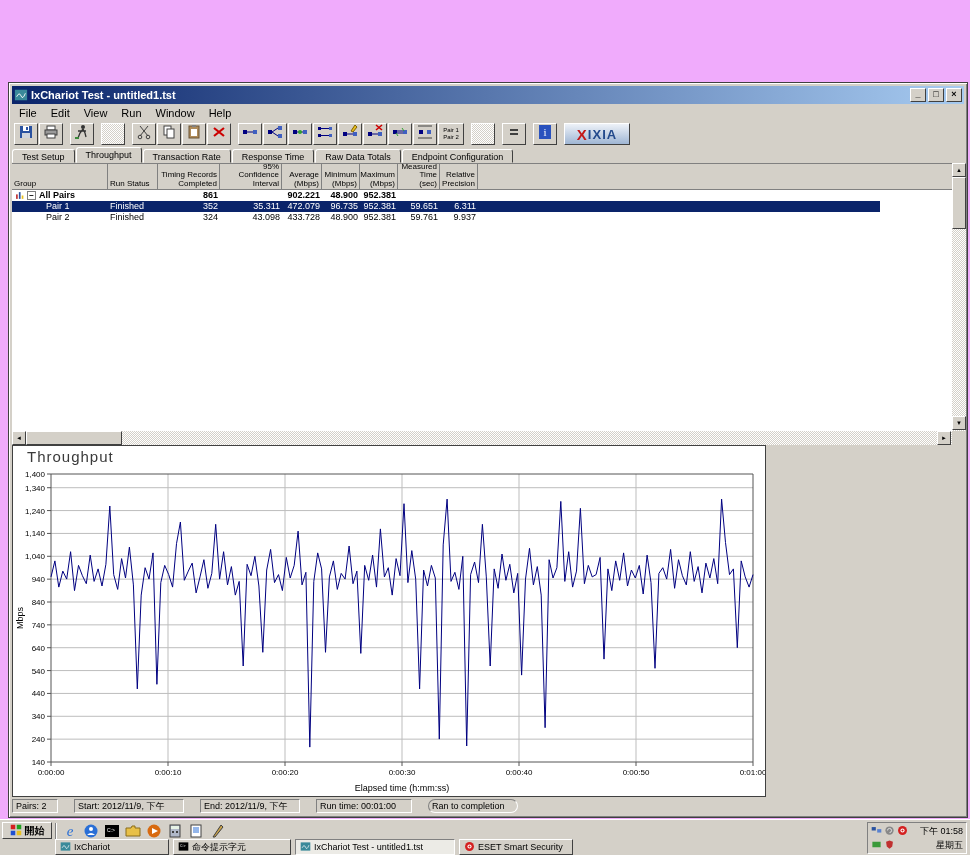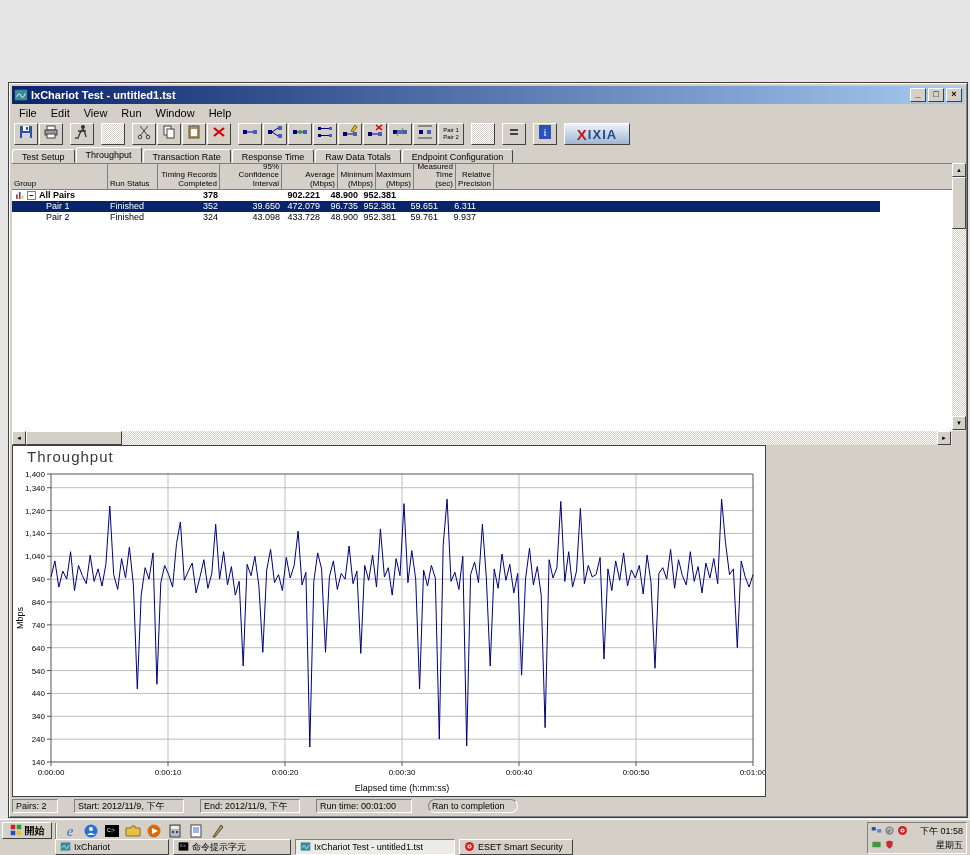--- a/index.html
+++ b/index.html
@@ -1,18 +1,18 @@
 <!DOCTYPE html>
 <html><head>
 <meta charset="utf-8">
 <style>
   * { margin:0; padding:0; box-sizing:border-box; }
   html,body { background:#fff; }
   body { font-family:"Liberation Sans", sans-serif; }
-  .screen { position:relative; width:970px; height:855px; background:#e5e5e5; overflow:hidden; }
+  .screen { position:relative; width:970px; height:855px; background:#f0abfc; overflow:hidden; }
 
   
   .raised { border:1px solid; border-color:#fff #404040 #404040 #fff; background:#d4d0c8; }
   .sunken { border:1px solid; border-color:#808080 #fff #fff #808080; }
   .track { background-color:#d4d0c8;
     background-image:linear-gradient(45deg,#fff 25%,transparent 25%,transparent 75%,#fff 75%),
                      linear-gradient(45deg,#fff 25%,transparent 25%,transparent 75%,#fff 75%);
     background-size:2px 2px; background-position:0 0,1px 1px; }
 
   .window { position:absolute; left:8px; top:82px; width:960px; height:736px;
@@ -304,52 +304,52 @@
       </div>
 
     <div class="table-wrap">
       <div class="thead" id="thead">
           <div class="th" style="width: 96px; flex: 0 0 auto;">Group</div>
           <div class="th" style="width: 50px; flex: 0 0 auto;">Run Status</div>
           <div class="th right" style="width: 62px; flex: 0 0 auto;">Timing Records
 Completed</div>
           <div class="th right" style="width: 62px; flex: 0 0 auto;">95% Confidence
 Interval</div>
-          <div class="th right" style="width: 40px; flex: 0 0 auto; margin-left: 16px;">Average
+          <div class="th right" style="width: 40px; flex: 0 0 auto;">Average
 (Mbps)</div>
           <div class="th right" style="width: 38px; flex: 0 0 auto;">Minimum
 (Mbps)</div>
           <div class="th right" style="width: 38px; flex: 0 0 auto;">Maximum
 (Mbps)</div>
           <div class="th right" style="width: 42px; flex: 0 0 auto;">Measured
 Time (sec)</div>
           <div class="th right" style="width: 38px; flex: 0 0 auto;">Relative
 Precision</div>
         </div>
       <div class="tbody" id="tbody">
           <div class="trow group">
             <div class="td" style="width: 96px; flex: 0 0 auto;"><span class="grp-icon"><svg viewBox="0 0 16 16">
                   <rect x="1" y="6" width="3" height="8" fill="#c03030"></rect>
                   <rect x="6" y="2" width="3" height="12" fill="#2a52a0"></rect>
                   <rect x="11" y="8" width="3" height="6" fill="#e8c020"></rect>
                 </svg></span><span class="expander">−</span><span>All Pairs</span></div>
             <div class="td" style="width: 50px; flex: 0 0 auto;"></div>
-            <div class="td right" style="width: 62px; flex: 0 0 auto;">378</div>
+            <div class="td right" style="width: 62px; flex: 0 0 auto;">861</div>
             <div class="td right" style="width: 62px; flex: 0 0 auto;"></div>
             <div class="td right" style="width: 40px; flex: 0 0 auto;">902.221</div>
             <div class="td right" style="width: 38px; flex: 0 0 auto;">48.900</div>
             <div class="td right" style="width: 38px; flex: 0 0 auto;">952.381</div>
             <div class="td right" style="width: 42px; flex: 0 0 auto;"></div>
             <div class="td right" style="width: 38px; flex: 0 0 auto;"></div>
           </div>
           <div class="trow selected">
             <div class="td" style="width: 96px; flex: 0 0 auto; padding-left: 34px;">Pair 1</div>
             <div class="td" style="width: 50px; flex: 0 0 auto;">Finished</div>
             <div class="td right" style="width: 62px; flex: 0 0 auto;">352</div>
-            <div class="td right" style="width: 62px; flex: 0 0 auto;">39.650</div>
+            <div class="td right" style="width: 62px; flex: 0 0 auto;">35.311</div>
             <div class="td right" style="width: 40px; flex: 0 0 auto;">472.079</div>
             <div class="td right" style="width: 38px; flex: 0 0 auto;">96.735</div>
             <div class="td right" style="width: 38px; flex: 0 0 auto;">952.381</div>
             <div class="td right" style="width: 42px; flex: 0 0 auto;">59.651</div>
             <div class="td right" style="width: 38px; flex: 0 0 auto;">6.311</div>
           </div>
           <div class="trow">
             <div class="td" style="width: 96px; flex: 0 0 auto; padding-left: 34px;">Pair 2</div>
             <div class="td" style="width: 50px; flex: 0 0 auto;">Finished</div>
             <div class="td right" style="width: 62px; flex: 0 0 auto;">324</div>

